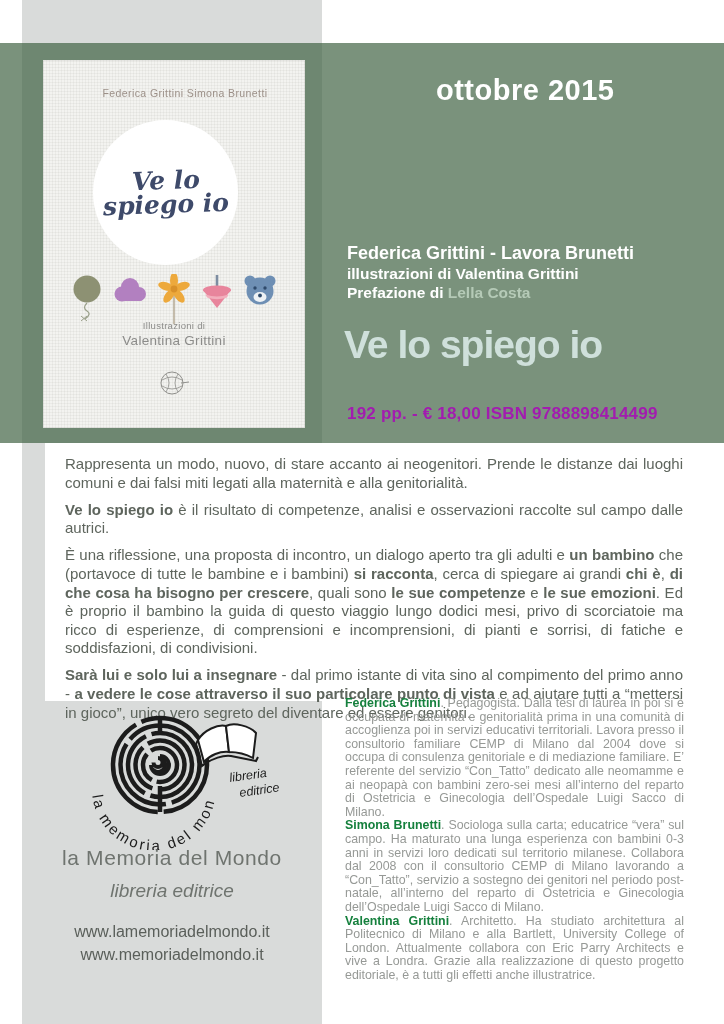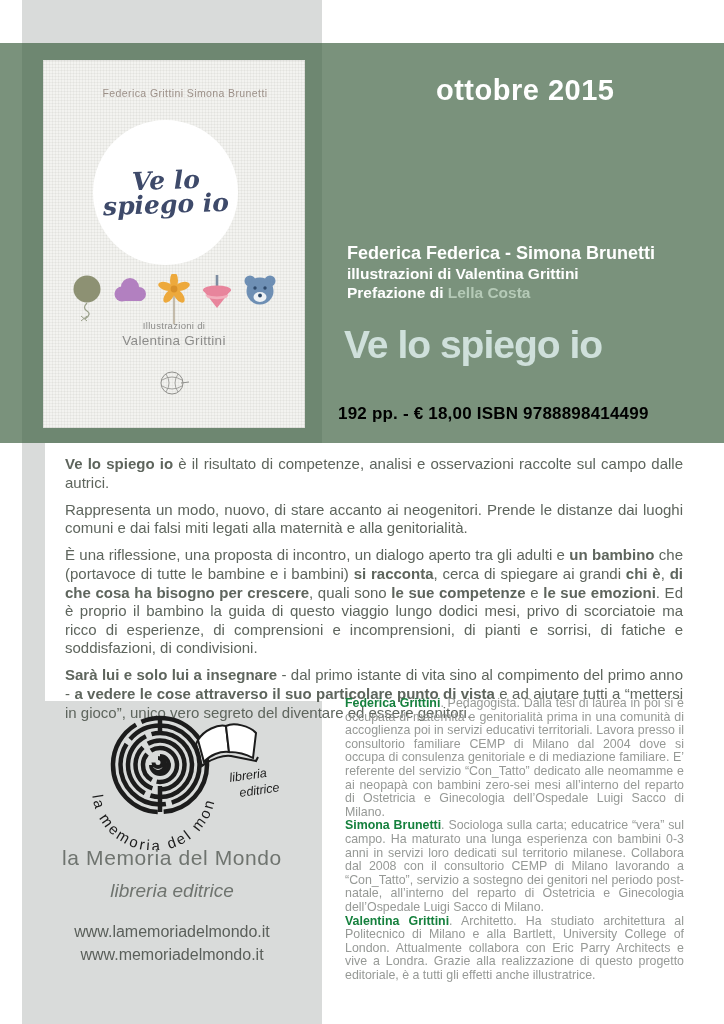--- a/index.html
+++ b/index.html
@@ -28,21 +28,21 @@
   .cover-credit .l1{font-size:9.5px;letter-spacing:.3px;}
   .cover-credit .l2{font-size:13.5px;margin-top:2px;letter-spacing:.3px;}
   .cover-yarn{position:absolute;top:306px;left:0;width:100%;display:flex;justify-content:center;}
   
   .issue-date{position:absolute;left:436px;top:74px;color:#fff;font-weight:bold;font-size:29px;letter-spacing:.5px;}
   .banner-authors{position:absolute;left:347px;top:243px;color:#fff;font-weight:bold;}
   .banner-authors .a1{font-size:18px;line-height:21px;}
   .banner-authors .a2{font-size:15.5px;line-height:19px;}
   .banner-authors .pref-name{color:#b5cab7;}
   .book-title{position:absolute;left:344px;top:323px;color:#cfe0db;font-weight:bold;font-size:39px;letter-spacing:-1px;}
-  .book-specs{position:absolute;left:338px;top:404px;color:#000000;font-weight:bold;font-size:17px;letter-spacing:.2px;}
+  .book-specs{position:absolute;left:347px;top:404px;color:#a21caf;font-weight:bold;font-size:17px;letter-spacing:.2px;}
   
   .white-box{position:absolute;left:45px;top:443px;width:640px;height:258px;background:#ffffff;}
   .body-copy{position:absolute;left:65px;top:455px;width:618px;color:#5e655d;font-size:15px;line-height:18.6px;}
   .body-copy p{margin:0 0 8.5px 0;text-align:justify;}
   .body-copy .b{font-weight:bold;}
   
   .publisher-logo{position:absolute;left:52px;top:700px;}
   .publisher-text{position:absolute;left:22px;top:846px;width:300px;text-align:center;color:#6f746f;}
   .pub-name{font-size:21px;letter-spacing:.6px;}
   .pub-sub{font-size:19px;font-style:italic;margin-top:10px;}
@@ -114,31 +114,31 @@
       <svg width="34" height="34" viewBox="0 0 34 34">
         <circle cx="15" cy="17" r="11" fill="none" stroke="#8f8f8b" stroke-width="1"></circle>
         <path d="M5,14 Q15,8 25,14 M5,20 Q15,26 25,20 M9,8 Q15,17 9,26 M21,8 Q15,17 21,26" fill="none" stroke="#8f8f8b" stroke-width="0.8"></path>
         <line x1="24" y1="17" x2="32" y2="16" stroke="#8f8f8b" stroke-width="1"></line>
       </svg>
     </div>
   </div>
 
   <div class="issue-date">ottobre 2015</div>
   <div class="banner-authors">
-    <div class="a1">Federica Federica - Simona Brunetti</div>
+    <div class="a1">Federica Grittini - Lavora Brunetti</div>
     <div class="a2">illustrazioni di Valentina Grittini</div>
     <div class="a2"><span>Prefazione di </span><span class="pref-name">Lella Costa</span></div>
   </div>
   <div class="book-title">Ve lo spiego io</div>
   <div class="book-specs">192 pp. - € 18,00 ISBN 9788898414499</div>
 
   <div class="white-box"></div>
   <div class="body-copy">
+    <p><span>Rappresenta un modo, nuovo, di stare accanto ai neogenitori. Prende le distanze dai luoghi comuni e dai falsi miti legati alla maternità e alla genitorialità.</span></p>
     <p><span class="b">Ve lo spiego io</span><span> è il risultato di competenze, analisi e osservazioni raccolte sul campo dalle autrici.</span></p>
-    <p><span>Rappresenta un modo, nuovo, di stare accanto ai neogenitori. Prende le distanze dai luoghi comuni e dai falsi miti legati alla maternità e alla genitorialità.</span></p>
     <p><span>È una riflessione, una proposta di incontro, un dialogo aperto tra gli adulti e </span><span class="b">un bambino</span><span> che (portavoce di tutte le bambine e i bambini) </span><span class="b">si racconta</span><span>, cerca di spiegare ai grandi </span><span class="b">chi è</span><span>, </span><span class="b">di che cosa ha bisogno per crescere</span><span>, quali sono </span><span class="b">le sue competenze</span><span> e </span><span class="b">le sue emozioni</span><span>. Ed è proprio il bambino la guida di questo viaggio lungo dodici mesi, privo di scorciatoie ma ricco di esperienze, di comprensioni e incomprensioni, di pianti e sorrisi, di fatiche e soddisfazioni, di condivisioni.</span></p>
     <p><span class="b">Sarà lui e solo lui a insegnare</span><span> - dal primo istante di vita sino al compimento del primo anno - </span><span class="b">a vedere le cose attraverso il suo particolare punto di vista</span><span> e ad aiutare tutti a “mettersi in gioco”, unico vero segreto del diventare ed essere genitori.</span></p>
   </div>
 
   <div class="publisher-logo">
     <svg width="240" height="150" viewBox="0 0 240 150">
       <g fill="none" stroke="#1c1c1c">
         <circle cx="108" cy="65" r="47" stroke-width="4.5" stroke-dasharray="70 6 120 6 200"></circle>
         <circle cx="108" cy="65" r="39.5" stroke-width="4.5" stroke-dasharray="50 6 90 6 160"></circle>
         <circle cx="108" cy="65" r="32" stroke-width="4.5" stroke-dasharray="60 6 70 6 120"></circle>

